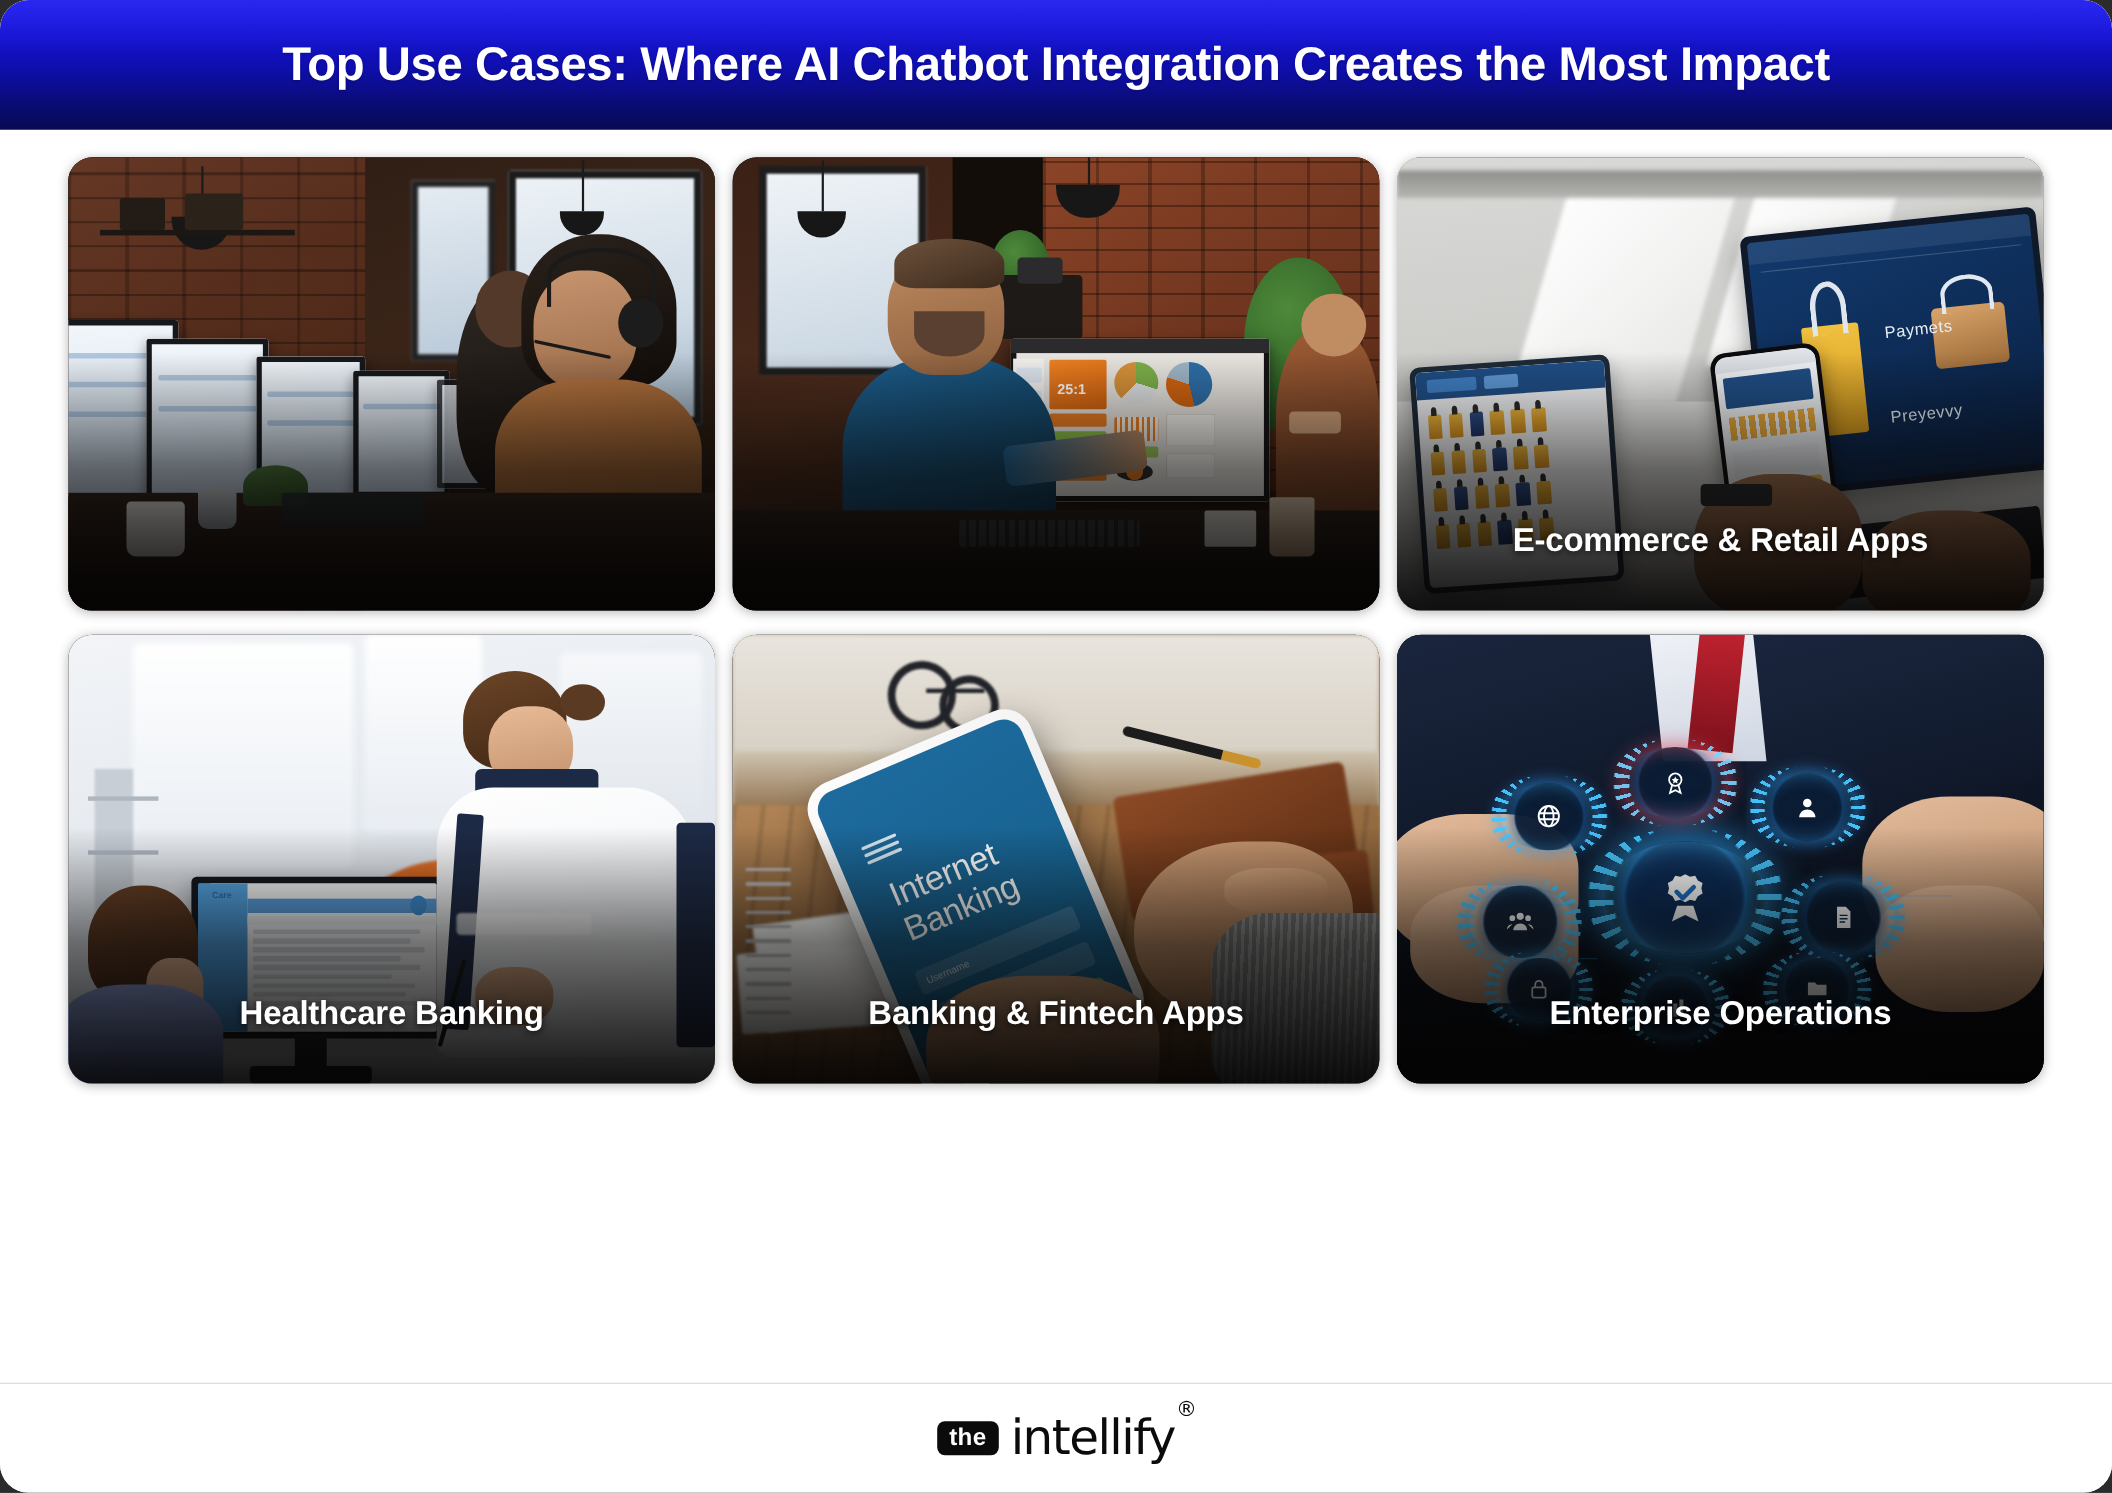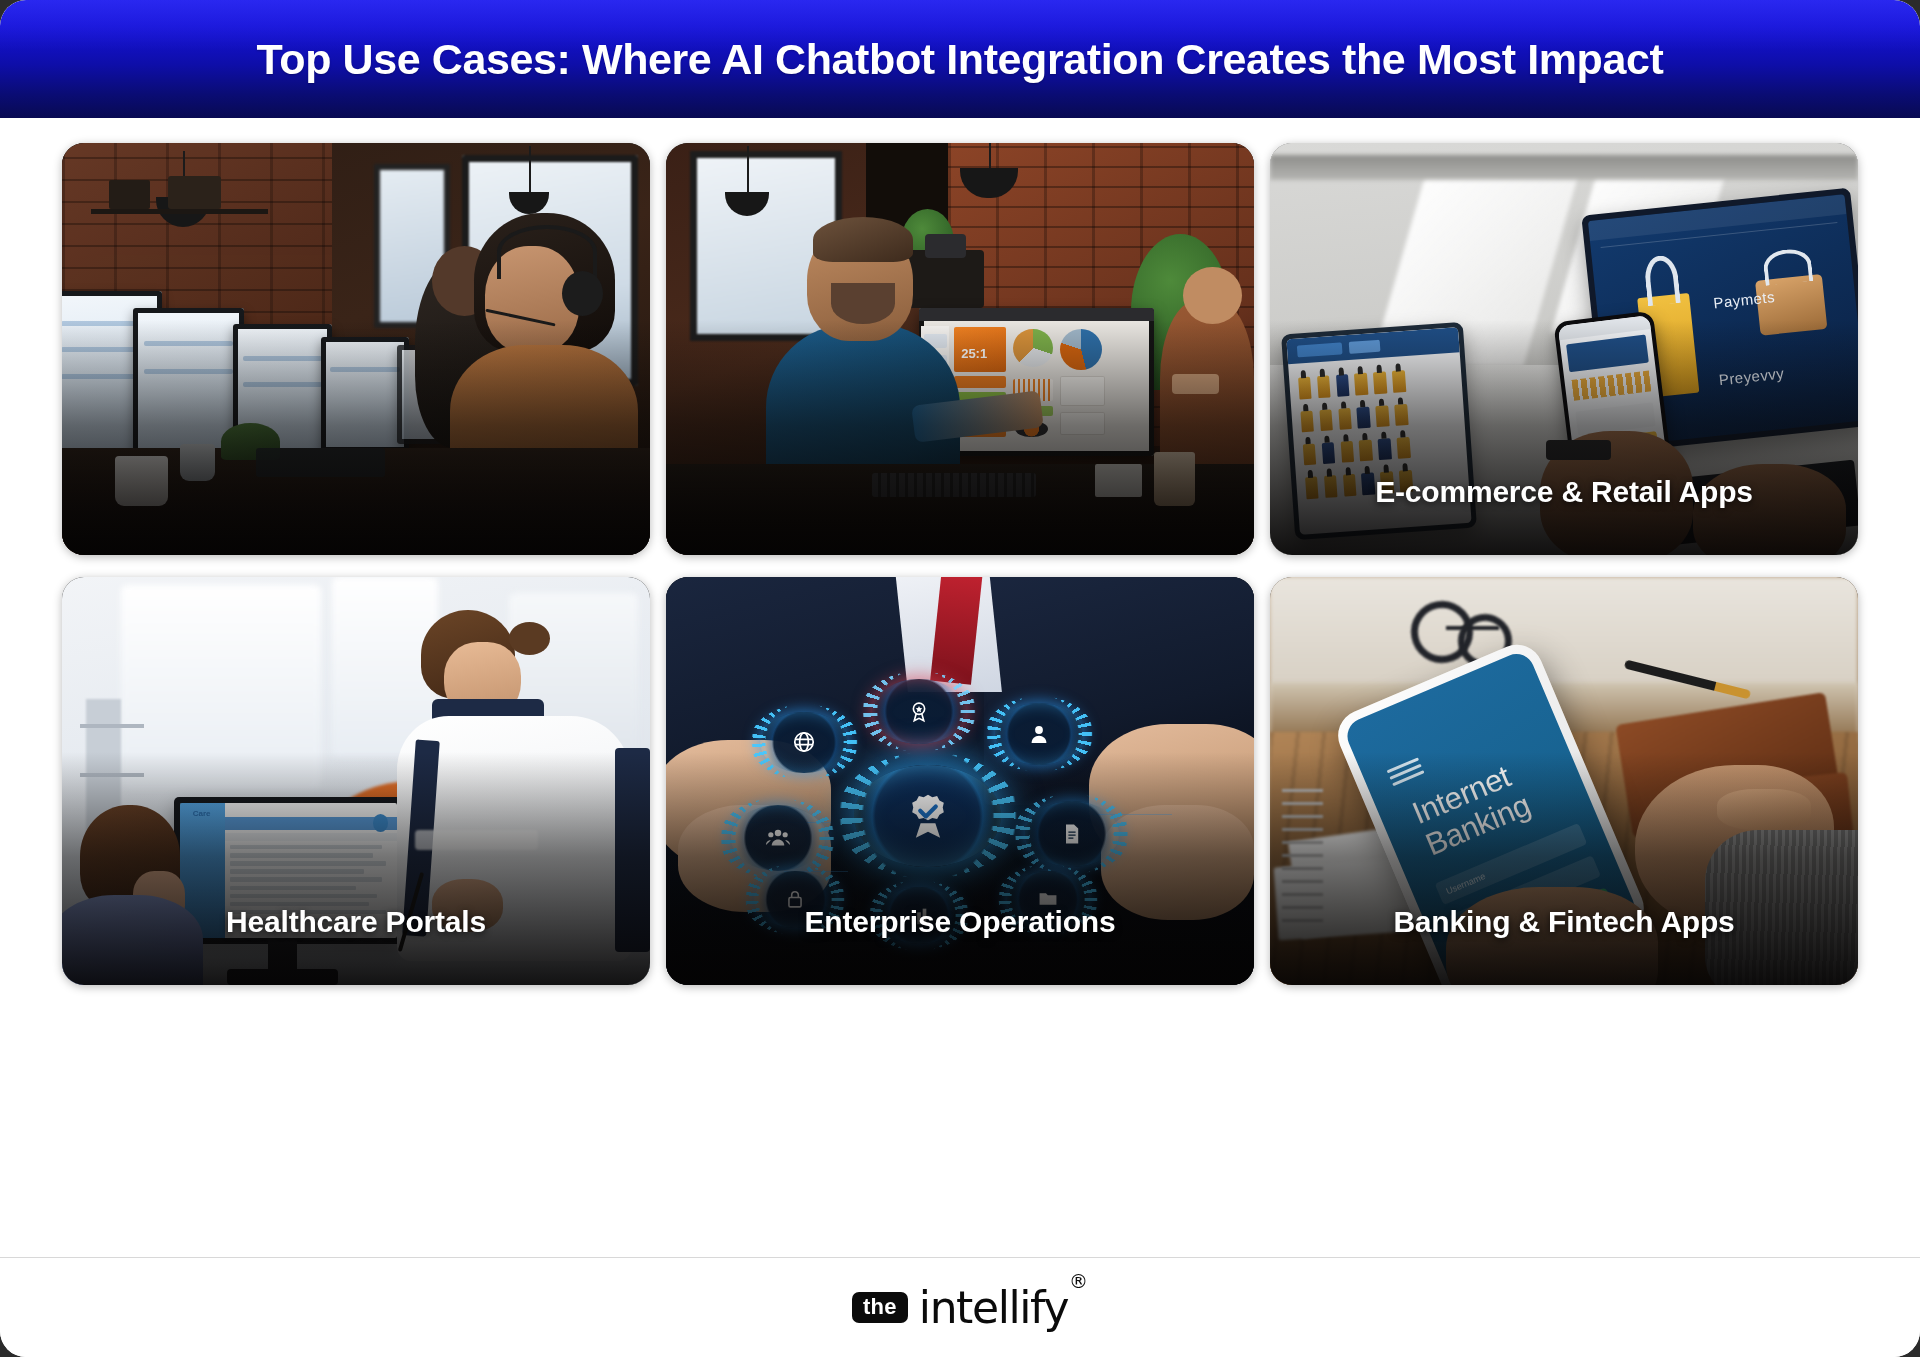--- a/index.html
+++ b/index.html
@@ -476,103 +476,21 @@
           <div class="lay" style="left:65%; top:16%; width:13%; height:19%; background: linear-gradient(170deg,#e8bb96,#c0906b); border-radius:44% 44% 48% 48%;"></div>
           <div class="lay" style="left:63%; top:30%; width:19%; height:10%; background:#1d2a45; border-radius:6px;"></div>
           <div class="lay c4-coat" style="left:57%; top:34%; width:40%; height:60%;"></div>
           <div class="lay" style="left:59%; top:40%; width:4%; height:48%; background:#1d2a45; border-radius:3px; transform: rotate(4deg);"></div>
           <div class="lay" style="right:0; top:42%; width:6%; height:50%; background:#1d2a45; border-radius:4px;"></div>
           <div class="lay" style="left:63%; top:74%; width:12%; height:13%; background: linear-gradient(170deg,#e2b08e,#b98a63); border-radius:44%;"></div>
           <div class="lay" style="left:59%; top:72%; width:4px; height:20%; background:#171717; transform: rotate(16deg); border-radius:3px;"></div>
           <div class="lay" style="left:60%; top:62%; width:21%; height:5%; background: rgba(255,255,255,.7); border-radius:4px; filter: blur(1px);"></div>
         </div>
         <div class="shade"></div>
-        <div class="card-label">Healthcare Portals</div>
-      </div>
-
-      <div class="card">
-        <div class="photo c6">
-          <div class="lay c6-suit" style="left:0; top:-4%; width:58%; height:66%;"></div>
-          <div class="lay c6-suit" style="right:0; top:-4%; width:46%; height:60%;"></div>
-          <div class="lay c6-shirt" style="left:40%; top:-4%; width:16%; height:32%; transform: skewX(6deg);"></div>
-          <div class="lay c6-tie" style="left:46%; top:-2%; width:7%; height:28%; transform: rotate(6deg);"></div>
-          <div class="lay" style="left:0; right:0; bottom:0; height:36%; background: linear-gradient(180deg, rgba(2,5,10,0), rgba(2,5,10,.95));"></div>
-
-          <div class="lay c6-hand" style="left:-2%; top:40%; width:30%; height:32%;"></div>
-          <div class="lay c6-hand" style="left:2%; top:56%; width:26%; height:26%;"></div>
-          <div class="lay c6-hand" style="right:-4%; top:36%; width:32%; height:36%;"></div>
-          <div class="lay c6-hand" style="right:0%; top:56%; width:26%; height:28%;"></div>
-
-          <div class="lay c6-circuit" style="left:14%; top:60%; width:14%;"></div>
-          <div class="lay c6-circuit" style="right:14%; top:58%; width:14%;"></div>
-          <div class="lay c6-circuit" style="left:20%; top:72%; width:11%;"></div>
-
-          <div class="c6-ring" style="left:16%; top:33%; width:15%; height:15%;">
-            <svg class="c6-gl" width="26" height="26" viewBox="0 0 24 24" fill="none" stroke="#fff" stroke-width="1.6">
-              <circle cx="12" cy="12" r="8.5"></circle>
-                <ellipse cx="12" cy="12" rx="4" ry="8.5"></ellipse>
-                <path d="M3.7 9.5h16.6M3.7 14.5h16.6"></path>
-            </svg>
-          </div>
-          <div class="c6-ring red" style="left:35%; top:25%; width:16%; height:16%;">
-            <svg class="c6-gl" width="26" height="26" viewBox="0 0 24 24" fill="#fff">
-              <circle cx="12" cy="9" r="5.2" fill="none" stroke="#fff" stroke-width="1.5"></circle>
-              <path d="M12 6.4l.9 1.9 2.1.3-1.5 1.5.35 2.1-1.85-1-1.85 1 .35-2.1-1.5-1.5 2.1-.3z"></path>
-              <path d="M9.4 13.6L7.6 20l4.4-2.1 4.4 2.1-1.8-6.4" fill="none" stroke="#fff" stroke-width="1.5"></path>
-            </svg>
-          </div>
-          <div class="c6-ring" style="left:56%; top:31%; width:15%; height:15%;">
-            <svg class="c6-gl" width="24" height="24" viewBox="0 0 24 24" fill="#fff">
-              <circle cx="12" cy="8" r="3.9"></circle>
-                <path d="M4.6 21c0-4.1 3.3-7.2 7.4-7.2s7.4 3.1 7.4 7.2z"></path>
-            </svg>
-          </div>
-          <div class="c6-ring big" style="left:32%; top:46%; width:25%; height:25%;">
-            <svg class="c6-gl" width="52" height="52" viewBox="0 0 24 24" fill="#fff">
-              <path d="M12 2.2l2 1.1 2.2-.5 1.1 2 2 1.1-.5 2.2.5 2.2-2 1.1-1.1 2-2.2-.5-2 1.1-2-1.1-2.2.5-1.1-2-2-1.1.5-2.2-.5-2.2 2-1.1 1.1-2 2.2.5z"></path>
-              <path d="M8.6 15.4L6.4 22l5.6-2.7 5.6 2.7-2.2-6.6z"></path>
-              <path d="M8.4 9.6l2.6 2.6 4.6-4.6" fill="none" stroke="#1a6fc4" stroke-width="1.9" stroke-linecap="round" stroke-linejoin="round"></path>
-            </svg>
-          </div>
-          <div class="c6-ring" style="left:11%; top:56%; width:16%; height:16%;">
-            <svg class="c6-gl" width="26" height="26" viewBox="0 0 24 24" fill="#fff">
-              <circle cx="12" cy="7.4" r="3"></circle>
-                <circle cx="5.4" cy="9" r="2.4"></circle>
-                <circle cx="18.6" cy="9" r="2.4"></circle>
-              <path d="M6.2 19c0-3.2 2.6-5.6 5.8-5.6s5.8 2.4 5.8 5.6z"></path>
-              <path d="M.9 18.4c0-2.6 1.9-4.4 4.5-4.4M23.1 18.4c0-2.6-1.9-4.4-4.5-4.4"></path>
-            </svg>
-          </div>
-          <div class="c6-ring" style="left:61%; top:55%; width:16%; height:16%;">
-            <svg class="c6-gl" width="24" height="24" viewBox="0 0 24 24" fill="#fff">
-              <path d="M6 2.4h8l4.2 4.2v15H6z"></path>
-              <path d="M8.4 10.2h7.2M8.4 13.2h7.2M8.4 16.2h5" stroke="#0b2a4a" stroke-width="1.2"></path>
-            </svg>
-          </div>
-          <div class="c6-ring" style="left:15%; top:72%; width:14%; height:14%;">
-            <svg class="c6-gl" width="22" height="22" viewBox="0 0 24 24" fill="none" stroke="#fff" stroke-width="1.7">
-              <rect x="5.4" y="10.4" width="13.2" height="10.2" rx="1.6"></rect>
-              <path d="M8.4 10.2V7.6a3.6 3.6 0 0 1 7.2 0v2.6"></path>
-            </svg>
-          </div>
-          <div class="c6-ring" style="left:36%; top:76%; width:14%; height:14%;">
-            <svg class="c6-gl" width="22" height="22" viewBox="0 0 24 24" fill="#fff">
-              <rect x="4" y="13" width="4" height="8"></rect>
-                <rect x="10" y="8" width="4" height="13"></rect>
-                <rect x="16" y="4" width="4" height="17"></rect>
-            </svg>
-          </div>
-          <div class="c6-ring" style="left:58%; top:72%; width:14%; height:14%;">
-            <svg class="c6-gl" width="22" height="22" viewBox="0 0 24 24" fill="#fff">
-              <path d="M2.8 5.6h7l2 2.4h9.4v10.4H2.8z"></path>
-            </svg>
-          </div>
-        </div>
-        <div class="shade"></div>
-        <div class="card-label">Enterprise Operations</div>
+        <div class="card-label">Healthcare Banking</div>
       </div>
 
       <div class="card">
         <div class="photo c5">
           <div class="lay" style="left:0; right:0; top:0; height:40%; background: linear-gradient(180deg,#e9e5de,#cfc6b7); filter: blur(2px);"></div>
           <div class="lay" style="left:0; right:0; top:26%; height:14%; background: linear-gradient(180deg,#cfc4b0,#8e6f4b); filter: blur(2px);"></div>
           <div class="lay c5-wood"></div>
           <div class="lay c5-glass" style="left:24%; top:6%; transform: rotate(-10deg);"></div>
           <div class="lay c5-glass" style="left:32%; top:9%; width:54px; height:54px; transform: rotate(-10deg);"></div>
           <div class="lay" style="left:30%; top:12%; width:9%; height:4px; background:#22242a; filter: blur(1px);"></div>
@@ -601,20 +519,102 @@
 
           <div class="lay c5-hand" style="left:30%; bottom:-10%; width:36%; height:34%;"></div>
           <div class="lay c5-hand" style="right:4%; top:46%; width:34%; height:40%; border-radius:50% 38% 30% 46%;"></div>
           <div class="lay" style="right:8%; top:52%; width:16%; height:10%; background: linear-gradient(165deg,#d2a57e,#a87a54); border-radius:40%;"></div>
           <div class="lay c5-sleeve" style="right:-4%; top:62%; width:30%; height:42%;"></div>
         </div>
         <div class="shade"></div>
         <div class="card-label">Banking &amp; Fintech Apps</div>
       </div>
 
+      <div class="card">
+        <div class="photo c6">
+          <div class="lay c6-suit" style="left:0; top:-4%; width:58%; height:66%;"></div>
+          <div class="lay c6-suit" style="right:0; top:-4%; width:46%; height:60%;"></div>
+          <div class="lay c6-shirt" style="left:40%; top:-4%; width:16%; height:32%; transform: skewX(6deg);"></div>
+          <div class="lay c6-tie" style="left:46%; top:-2%; width:7%; height:28%; transform: rotate(6deg);"></div>
+          <div class="lay" style="left:0; right:0; bottom:0; height:36%; background: linear-gradient(180deg, rgba(2,5,10,0), rgba(2,5,10,.95));"></div>
+
+          <div class="lay c6-hand" style="left:-2%; top:40%; width:30%; height:32%;"></div>
+          <div class="lay c6-hand" style="left:2%; top:56%; width:26%; height:26%;"></div>
+          <div class="lay c6-hand" style="right:-4%; top:36%; width:32%; height:36%;"></div>
+          <div class="lay c6-hand" style="right:0%; top:56%; width:26%; height:28%;"></div>
+
+          <div class="lay c6-circuit" style="left:14%; top:60%; width:14%;"></div>
+          <div class="lay c6-circuit" style="right:14%; top:58%; width:14%;"></div>
+          <div class="lay c6-circuit" style="left:20%; top:72%; width:11%;"></div>
+
+          <div class="c6-ring" style="left:16%; top:33%; width:15%; height:15%;">
+            <svg class="c6-gl" width="26" height="26" viewBox="0 0 24 24" fill="none" stroke="#fff" stroke-width="1.6">
+              <circle cx="12" cy="12" r="8.5"></circle>
+                <ellipse cx="12" cy="12" rx="4" ry="8.5"></ellipse>
+                <path d="M3.7 9.5h16.6M3.7 14.5h16.6"></path>
+            </svg>
+          </div>
+          <div class="c6-ring red" style="left:35%; top:25%; width:16%; height:16%;">
+            <svg class="c6-gl" width="26" height="26" viewBox="0 0 24 24" fill="#fff">
+              <circle cx="12" cy="9" r="5.2" fill="none" stroke="#fff" stroke-width="1.5"></circle>
+              <path d="M12 6.4l.9 1.9 2.1.3-1.5 1.5.35 2.1-1.85-1-1.85 1 .35-2.1-1.5-1.5 2.1-.3z"></path>
+              <path d="M9.4 13.6L7.6 20l4.4-2.1 4.4 2.1-1.8-6.4" fill="none" stroke="#fff" stroke-width="1.5"></path>
+            </svg>
+          </div>
+          <div class="c6-ring" style="left:56%; top:31%; width:15%; height:15%;">
+            <svg class="c6-gl" width="24" height="24" viewBox="0 0 24 24" fill="#fff">
+              <circle cx="12" cy="8" r="3.9"></circle>
+                <path d="M4.6 21c0-4.1 3.3-7.2 7.4-7.2s7.4 3.1 7.4 7.2z"></path>
+            </svg>
+          </div>
+          <div class="c6-ring big" style="left:32%; top:46%; width:25%; height:25%;">
+            <svg class="c6-gl" width="52" height="52" viewBox="0 0 24 24" fill="#fff">
+              <path d="M12 2.2l2 1.1 2.2-.5 1.1 2 2 1.1-.5 2.2.5 2.2-2 1.1-1.1 2-2.2-.5-2 1.1-2-1.1-2.2.5-1.1-2-2-1.1.5-2.2-.5-2.2 2-1.1 1.1-2 2.2.5z"></path>
+              <path d="M8.6 15.4L6.4 22l5.6-2.7 5.6 2.7-2.2-6.6z"></path>
+              <path d="M8.4 9.6l2.6 2.6 4.6-4.6" fill="none" stroke="#1a6fc4" stroke-width="1.9" stroke-linecap="round" stroke-linejoin="round"></path>
+            </svg>
+          </div>
+          <div class="c6-ring" style="left:11%; top:56%; width:16%; height:16%;">
+            <svg class="c6-gl" width="26" height="26" viewBox="0 0 24 24" fill="#fff">
+              <circle cx="12" cy="7.4" r="3"></circle>
+                <circle cx="5.4" cy="9" r="2.4"></circle>
+                <circle cx="18.6" cy="9" r="2.4"></circle>
+              <path d="M6.2 19c0-3.2 2.6-5.6 5.8-5.6s5.8 2.4 5.8 5.6z"></path>
+              <path d="M.9 18.4c0-2.6 1.9-4.4 4.5-4.4M23.1 18.4c0-2.6-1.9-4.4-4.5-4.4"></path>
+            </svg>
+          </div>
+          <div class="c6-ring" style="left:61%; top:55%; width:16%; height:16%;">
+            <svg class="c6-gl" width="24" height="24" viewBox="0 0 24 24" fill="#fff">
+              <path d="M6 2.4h8l4.2 4.2v15H6z"></path>
+              <path d="M8.4 10.2h7.2M8.4 13.2h7.2M8.4 16.2h5" stroke="#0b2a4a" stroke-width="1.2"></path>
+            </svg>
+          </div>
+          <div class="c6-ring" style="left:15%; top:72%; width:14%; height:14%;">
+            <svg class="c6-gl" width="22" height="22" viewBox="0 0 24 24" fill="none" stroke="#fff" stroke-width="1.7">
+              <rect x="5.4" y="10.4" width="13.2" height="10.2" rx="1.6"></rect>
+              <path d="M8.4 10.2V7.6a3.6 3.6 0 0 1 7.2 0v2.6"></path>
+            </svg>
+          </div>
+          <div class="c6-ring" style="left:36%; top:76%; width:14%; height:14%;">
+            <svg class="c6-gl" width="22" height="22" viewBox="0 0 24 24" fill="#fff">
+              <rect x="4" y="13" width="4" height="8"></rect>
+                <rect x="10" y="8" width="4" height="13"></rect>
+                <rect x="16" y="4" width="4" height="17"></rect>
+            </svg>
+          </div>
+          <div class="c6-ring" style="left:58%; top:72%; width:14%; height:14%;">
+            <svg class="c6-gl" width="22" height="22" viewBox="0 0 24 24" fill="#fff">
+              <path d="M2.8 5.6h7l2 2.4h9.4v10.4H2.8z"></path>
+            </svg>
+          </div>
+        </div>
+        <div class="shade"></div>
+        <div class="card-label">Enterprise Operations</div>
+      </div>
+
     </div>
   </div>
 
   <div class="footer">
     <div class="logo">
       <span class="logo-the">the</span>
       <span class="logo-name">
         <span>intellify</span>
         <span class="logo-reg">®</span>
       </span>

